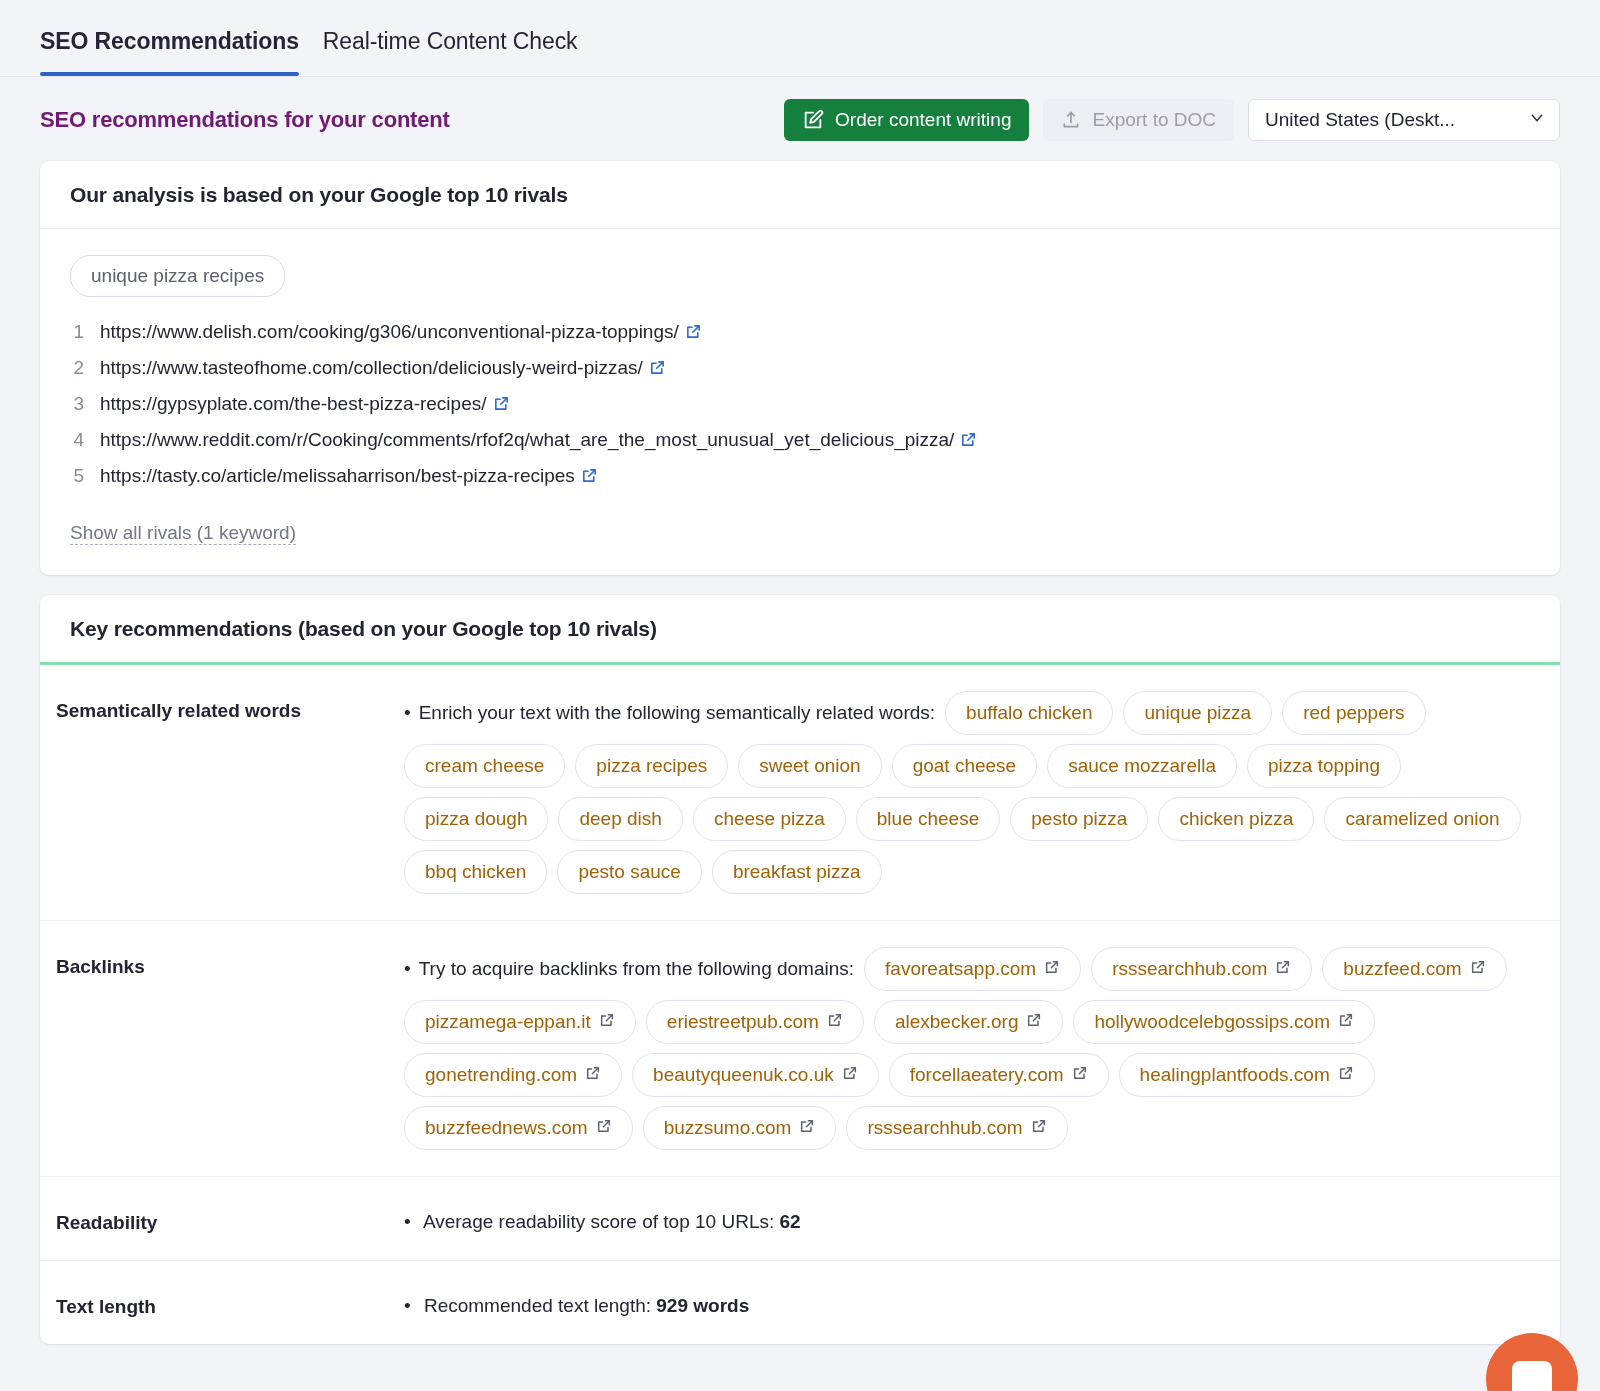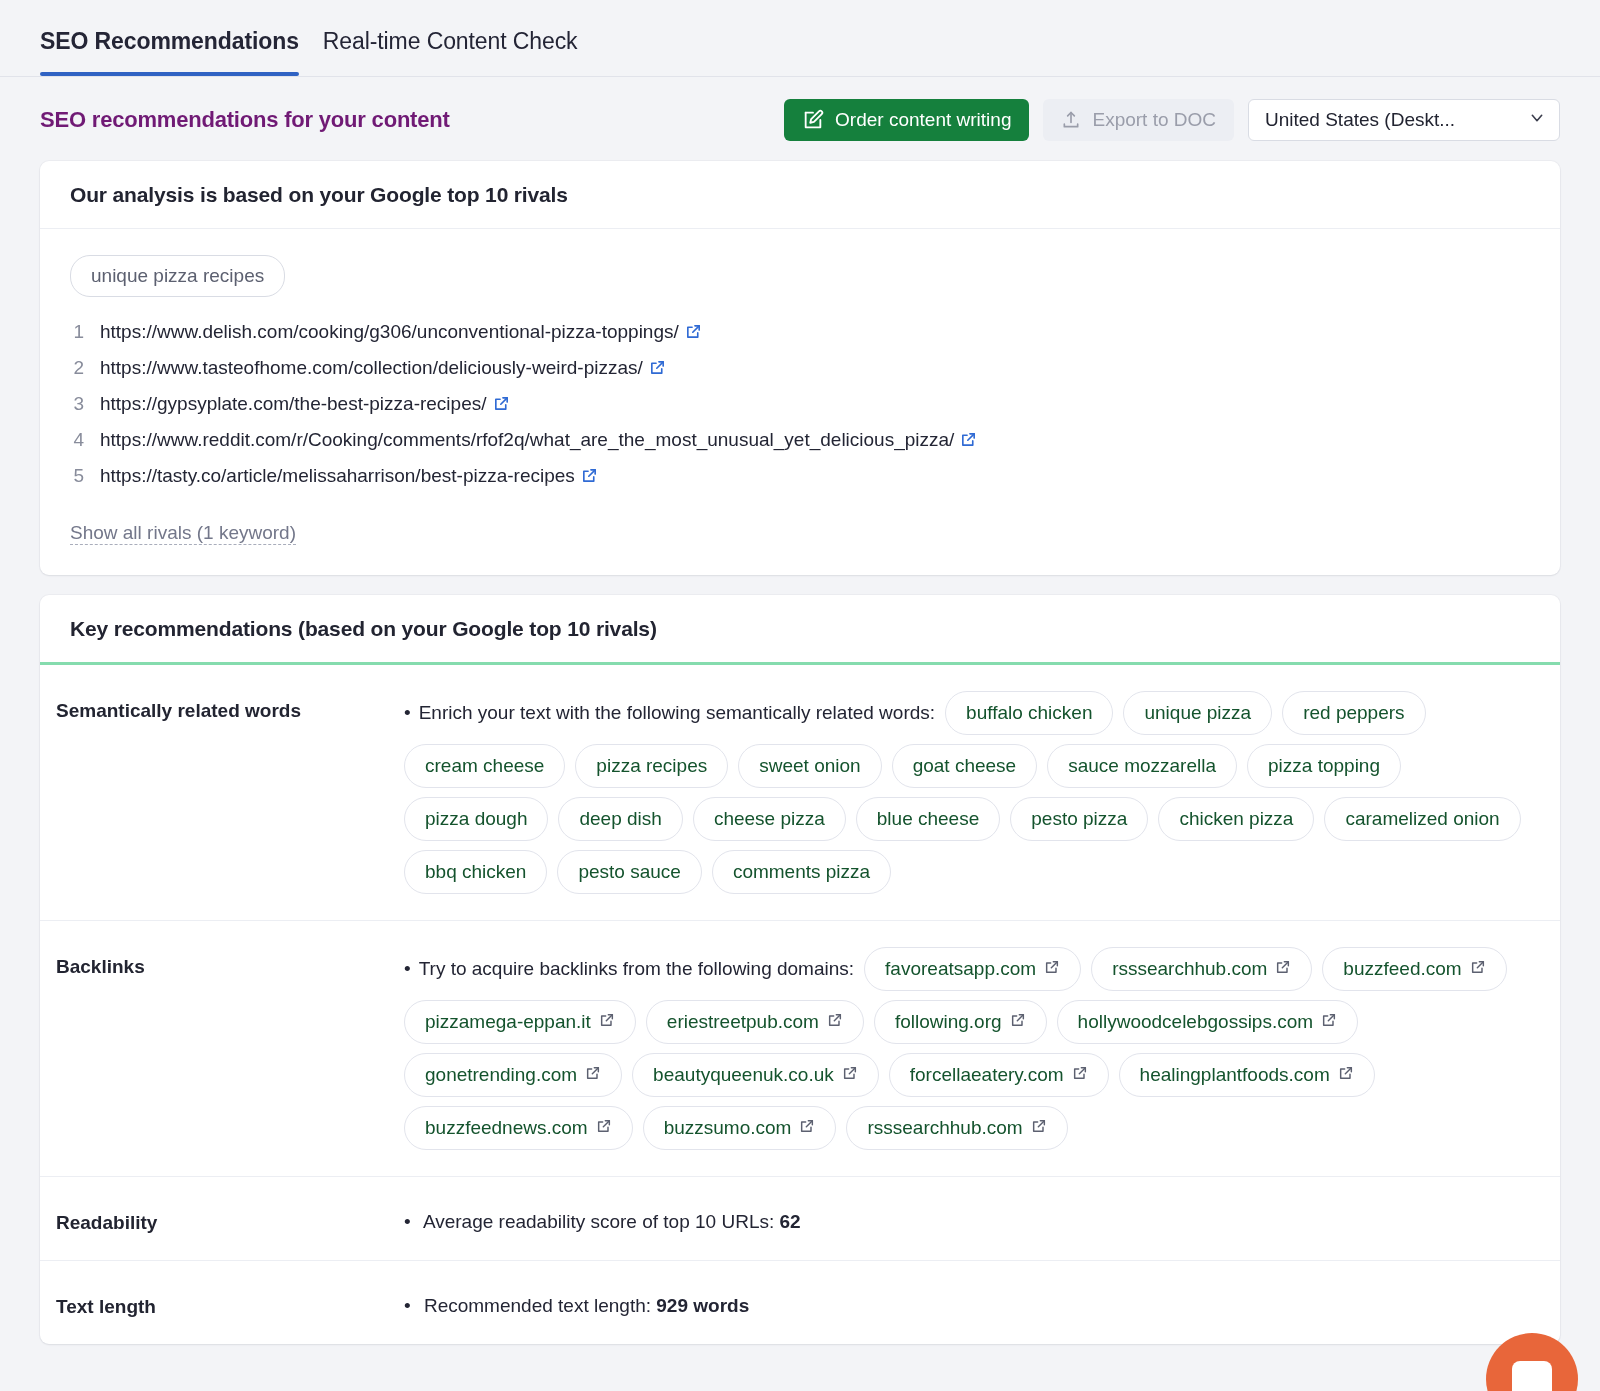--- a/index.html
+++ b/index.html
@@ -202,21 +202,21 @@
     color: #232534;
   }
   .chip {
     display: inline-flex;
     align-items: center;
     gap: 8px;
     border: 1px solid #e2e4ec;
     border-radius: 22px;
     padding: 10px 20px;
     font-size: 19px;
-    color: #14532d;
+    color: #a16207;
     background: #fff;
     white-space: nowrap;
     cursor: pointer;
   }
   .plain-line {
     font-size: 19px;
     color: #232534;
     padding-top: 8px;
   }
   .plain-line::before {
@@ -379,21 +379,21 @@
           <span class="chip">pizza topping</span>
           <span class="chip">pizza dough</span>
           <span class="chip">deep dish</span>
           <span class="chip">cheese pizza</span>
           <span class="chip">blue cheese</span>
           <span class="chip">pesto pizza</span>
           <span class="chip">chicken pizza</span>
           <span class="chip">caramelized onion</span>
           <span class="chip">bbq chicken</span>
           <span class="chip">pesto sauce</span>
-          <span class="chip">comments pizza</span>
+          <span class="chip">breakfast pizza</span>
         </div>
       </div>
     </div>
 
     <div class="rec-row">
       <div class="rec-label">Backlinks</div>
       <div class="rec-content">
         <div class="bullet-line">
           <span class="bullet-text">Try to acquire backlinks from the following domains:</span>
 
@@ -431,21 +431,21 @@
             </span>
           <span class="chip">
               <span>eriestreetpub.com</span>
               <span><svg width="16" height="16" viewBox="0 0 24 24" fill="none" stroke="#5c6070" stroke-width="2.2" stroke-linecap="round" stroke-linejoin="round">
                   <path d="M14 4h6v6"></path>
                   <path d="M20 4l-9 9"></path>
                   <path d="M18 14v6H4V6h6"></path>
                 </svg></span>
             </span>
           <span class="chip">
-              <span>following.org</span>
+              <span>alexbecker.org</span>
               <span><svg width="16" height="16" viewBox="0 0 24 24" fill="none" stroke="#5c6070" stroke-width="2.2" stroke-linecap="round" stroke-linejoin="round">
                   <path d="M14 4h6v6"></path>
                   <path d="M20 4l-9 9"></path>
                   <path d="M18 14v6H4V6h6"></path>
                 </svg></span>
             </span>
           <span class="chip">
               <span>hollywoodcelebgossips.com</span>
               <span><svg width="16" height="16" viewBox="0 0 24 24" fill="none" stroke="#5c6070" stroke-width="2.2" stroke-linecap="round" stroke-linejoin="round">
                   <path d="M14 4h6v6"></path>

